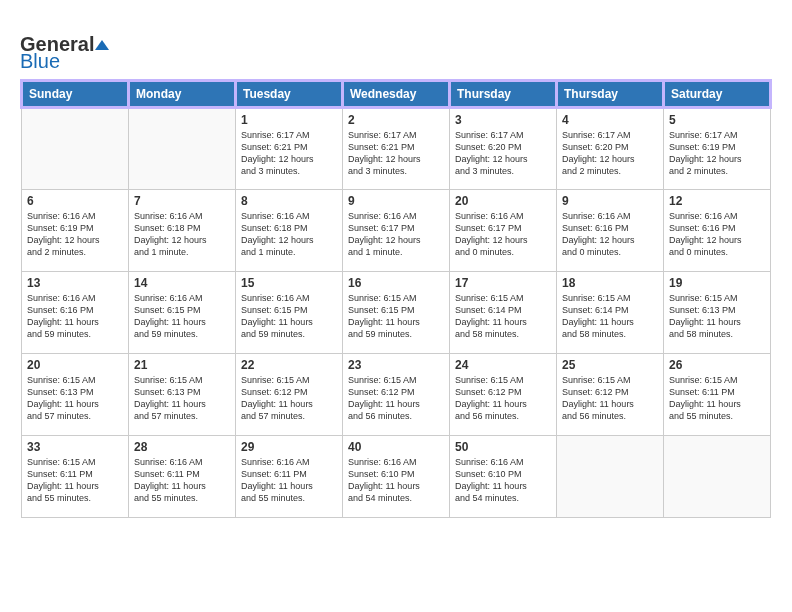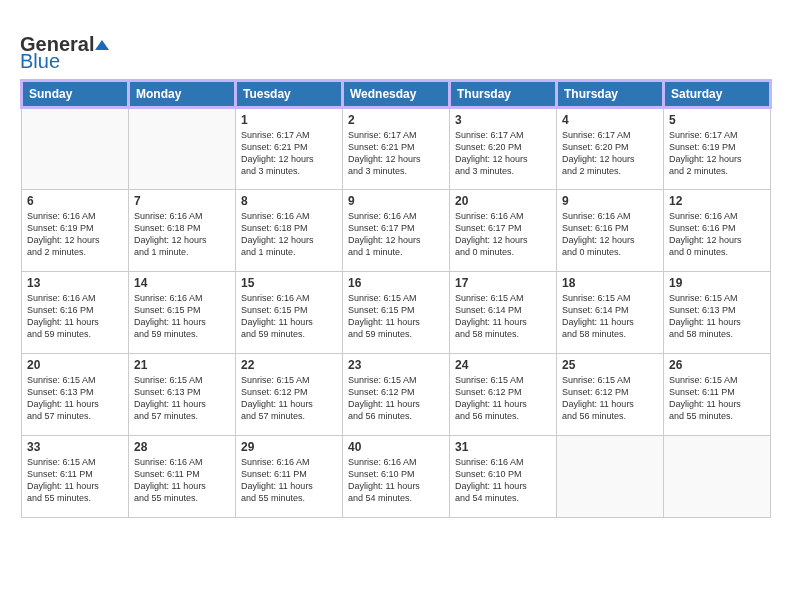--- a/index.html
+++ b/index.html
@@ -345,21 +345,21 @@
 and 55 minutes.</div>
           </td>
           <td>
             <span class="day-num">40</span>
             <div class="day-info" style="white-space: pre-line;">Sunrise: 6:16 AM
 Sunset: 6:10 PM
 Daylight: 11 hours
 and 54 minutes.</div>
           </td>
           <td>
-            <span class="day-num">31</span>
+            <span class="day-num">50</span>
             <div class="day-info" style="white-space: pre-line;">Sunrise: 6:16 AM
 Sunset: 6:10 PM
 Daylight: 11 hours
 and 54 minutes.</div>
           </td>
           <td class="empty"></td>
           <td class="empty"></td>
         </tr>
       </tbody>
   </table>

